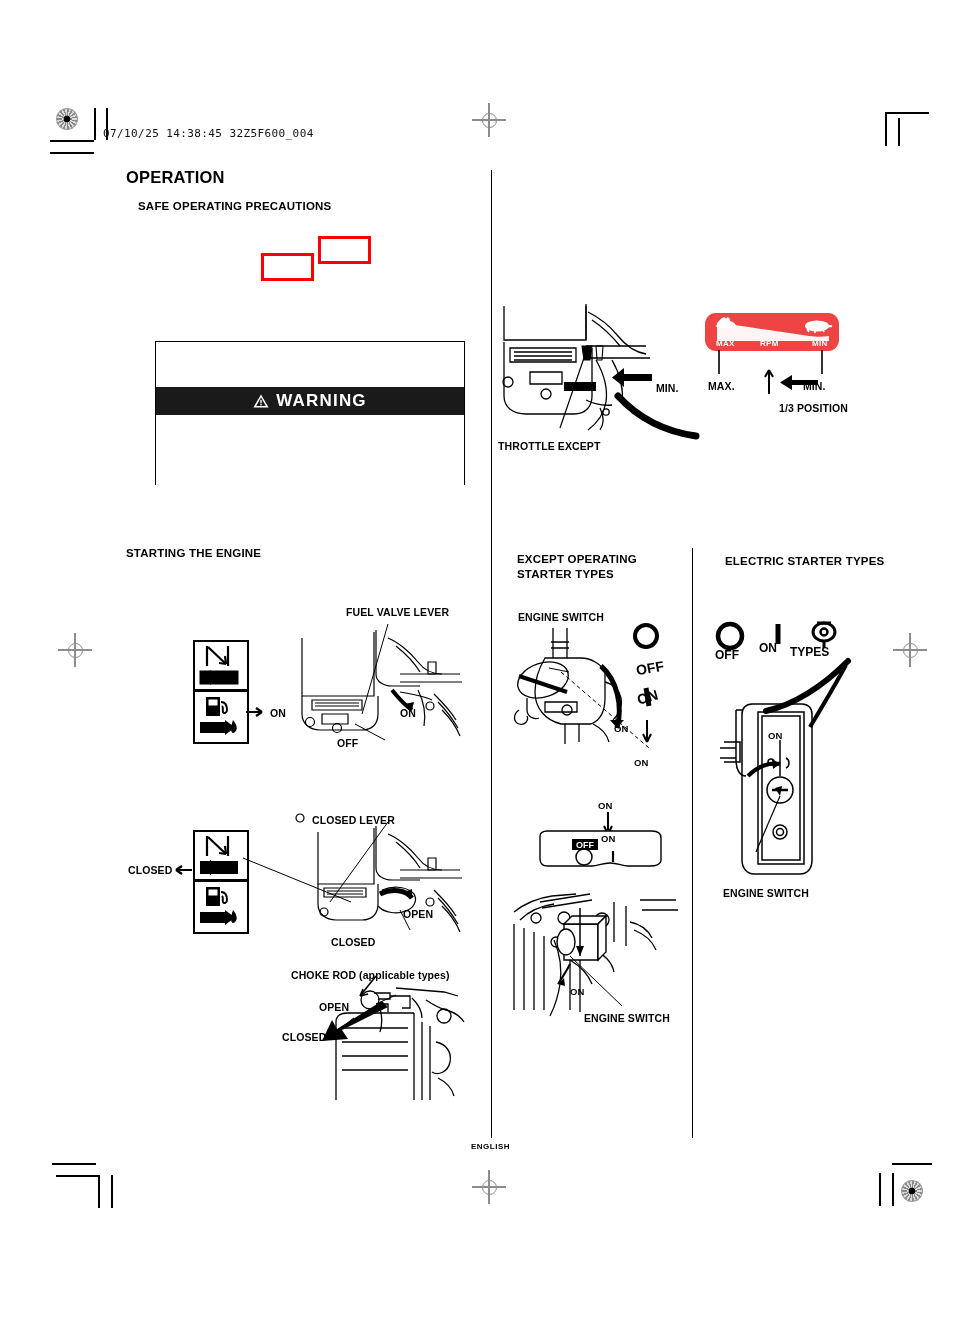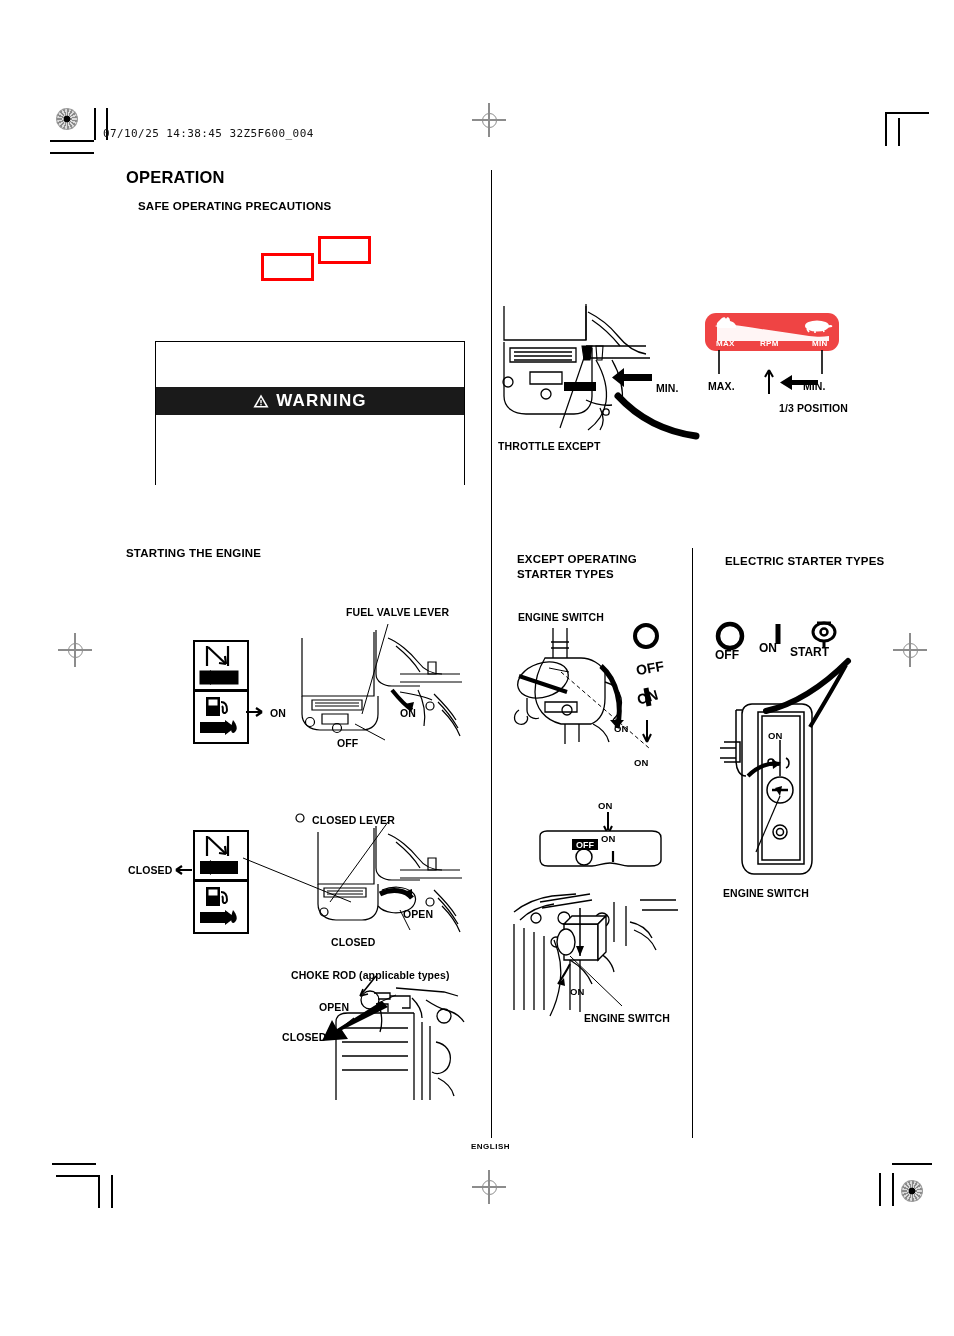--- a/index.html
+++ b/index.html
@@ -511,21 +511,21 @@
     <g>
       <ellipse cx="110" cy="14" rx="11" ry="9" fill="none" stroke="#000" stroke-width="3"></ellipse>
       <circle cx="110" cy="14" r="3.5" fill="none" stroke="#000" stroke-width="2.5"></circle>
       <path d="M110,22 L110,30" stroke="#000" stroke-width="3"></path>
       <path d="M103,5 L117,5" stroke="#000" stroke-width="3"></path>
     </g>
   </svg>
 </div>
 <div class="abs lbl-med" style="left:715px; top:648px;">OFF</div>
 <div class="abs lbl-med" style="left:759px; top:641px;">ON</div>
-<div class="abs lbl-med" style="left:790px; top:645px;">START</div>
+<div class="abs lbl-med" style="left:790px; top:645px;">TYPES</div>
 
 <div class="abs" style="left:760px; top:655px; width:120px; height:90px;">
   <svg width="120" height="90" viewBox="0 0 120 90">
     <path d="M88,6 C66,28 40,48 6,56" stroke="#000" stroke-width="6" fill="none" stroke-linecap="round"></path>
     <path d="M86,10 C74,32 62,52 50,72" stroke="#000" stroke-width="4" fill="none"></path>
   </svg>
 </div>
 
 <div class="abs" style="left:716px; top:700px; width:120px; height:180px;">
   <svg width="120" height="180" viewBox="0 0 120 180">

